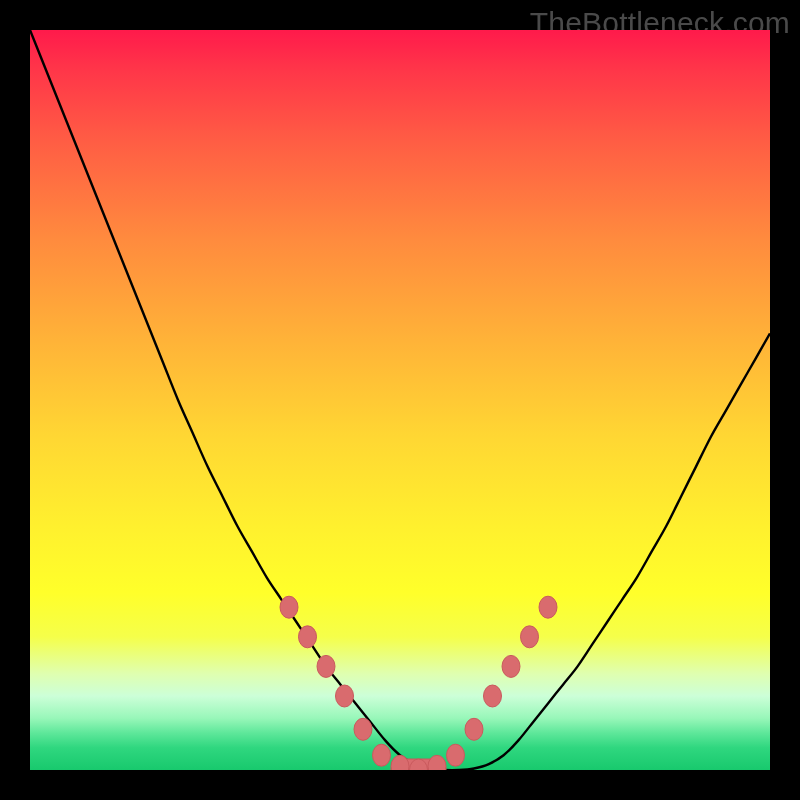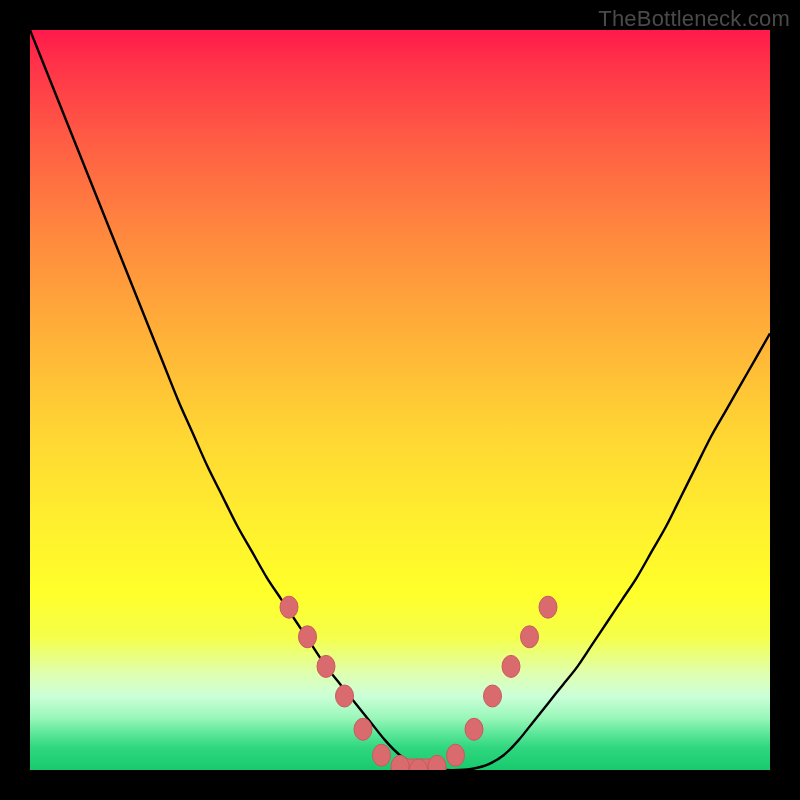--- a/index.html
+++ b/index.html
@@ -40,21 +40,21 @@
        #5ee79a 95%,
        #2fd77f 97%,
        #18c96d 100%
     );
   }
   .watermark {
     position: absolute;
     top: 6px;
     right: 10px;
     color: #4a4a4a;
-    font-size: 22px;
+    font-size: 30px;
     font-weight: 500;
     letter-spacing: 0.2px;
     user-select: none;
   }
   svg.curve {
     position: absolute;
     left: 0; top: 0;
     width: 740px; height: 740px;
   }
 </style>

